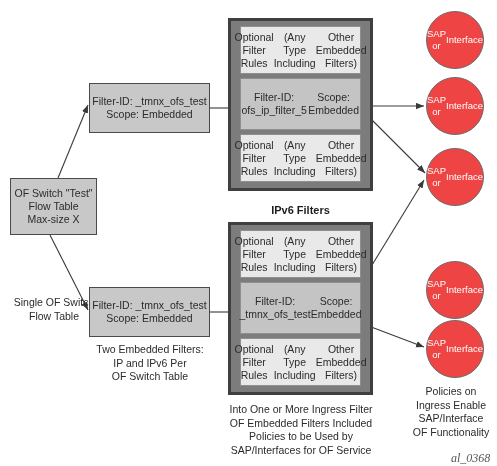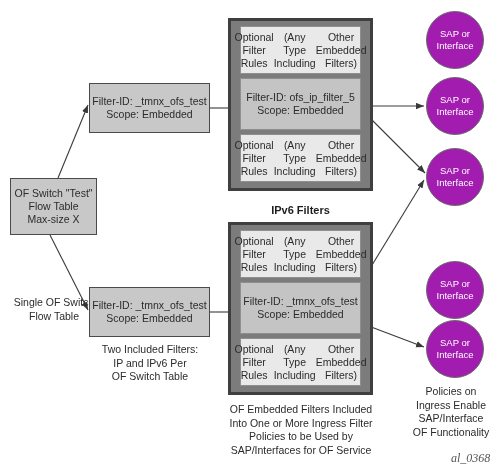--- a/index.html
+++ b/index.html
@@ -69,21 +69,21 @@
     line-height: 13px;
     color: #2b2b2b;
   }
   
   .idbox {
     position: absolute;
     box-sizing: border-box;
     background: #c4c4c4;
     border: 1px solid #8f8f8f;
     display: flex;
-    flex-direction: column;
+    flex-direction: row;
     align-items: center;
     justify-content: center;
     text-align: center;
     font-size: 10.5px;
     line-height: 13px;
     color: #2b2b2b;
   }
 
   .grouptitle {
     position: absolute;
@@ -94,24 +94,23 @@
     width: 145px;
   }
 
   
   .circle {
     position: absolute;
     box-sizing: border-box;
     width: 58px;
     height: 58px;
     border-radius: 50%;
-    background: #a21caf;
+    background: #ef4444;
     border: 1px solid #6b6b6b;
     display: flex;
-    flex-direction: column;
     align-items: center;
     justify-content: center;
     text-align: center;
     color: #ffffff;
     font-size: 9.5px;
     line-height: 12px;
   }
 
   
   .caption {
@@ -180,21 +179,21 @@
     <span>Filter-ID:  _tmnx_ofs_test</span>
     <span>Scope: Embedded</span>
   </div>
 
   <div class="box greybox" style="left:89px; top:287px; width:121px; height:50px;">
     <span>Filter-ID:  _tmnx_ofs_test</span>
     <span>Scope: Embedded</span>
   </div>
 
   <div class="caption" style="left:86px; top:343px; width:128px;">
-    <div>Two Included Filters:</div>
+    <div>Two Embedded Filters:</div>
     <div>IP and IPv6 Per</div>
     <div>OF Switch Table</div>
   </div>
 
   <div class="grouptitle" style="left:228px; top:2px;margin-top:31px;">IPv4 Filters</div>
 
   <div class="filtergroup" style="left:228px; top:18px; width:145px; height:173px;">
   </div>
 
   <div class="rulebox" style="left:240px; top:26px; width:121px; height:48px;">
@@ -230,22 +229,22 @@
     <span>Scope: Embedded</span>
   </div>
 
   <div class="rulebox" style="left:240px; top:338px; width:121px; height:48px;">
     <span>Optional Filter Rules</span>
     <span>(Any Type Including</span>
     <span>Other Embedded Filters)</span>
   </div>
 
   <div class="caption" style="left:222px; top:403px; width:158px;">
+    <div>Into One or More Ingress Filter</div>
     <div>OF Embedded Filters Included</div>
-    <div>Into One or More Ingress Filter</div>
     <div>Policies to be Used by</div>
     <div>SAP/Interfaces for OF Service</div>
   </div>
 
   <div class="circle" style="left:426px; top:11px;">
     <span>SAP or</span>
     <span>Interface</span>
   </div>
 
   <div class="circle" style="left:426px; top:77px;">

